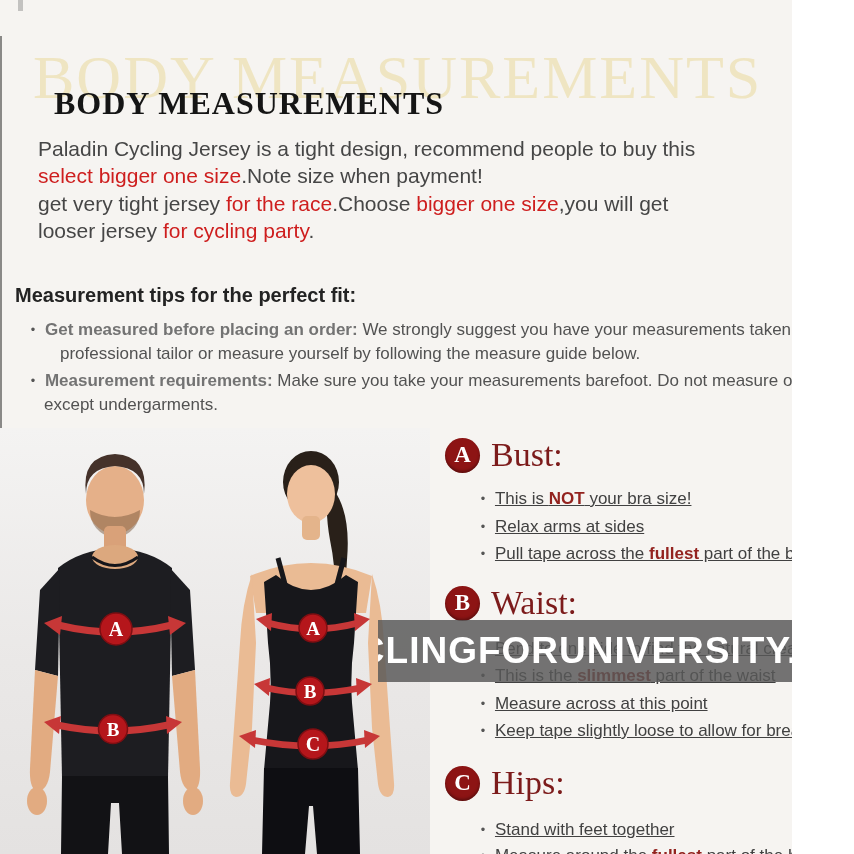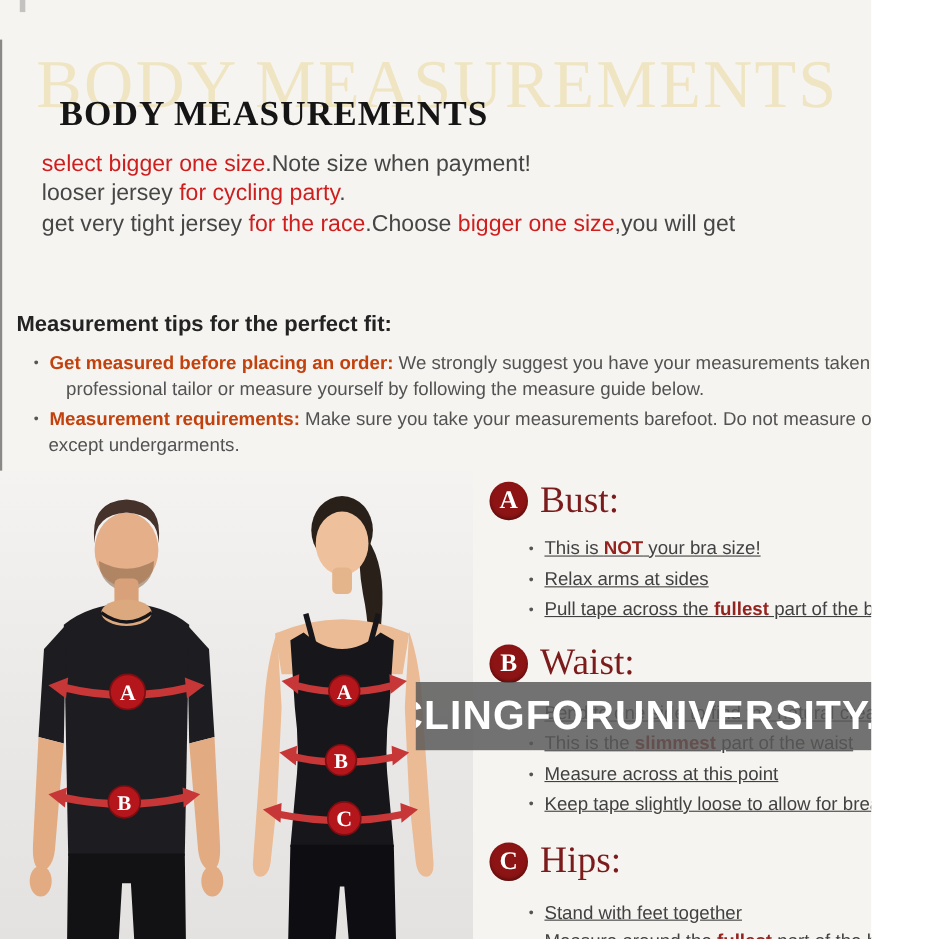--- a/index.html
+++ b/index.html
@@ -24,21 +24,21 @@
     position:absolute; left:38px; top:135px;
     font-size:21px; line-height:27.4px; color:#464646;
     white-space:nowrap;
   }
   .red { color:#ce1e1e; }
   .tips-title {
     position:absolute; left:15px; top:284px;
     font-size:20px; font-weight:700; color:#232323; white-space:nowrap;
   }
   .tline { position:absolute; font-size:17px; color:#525252; white-space:nowrap; }
-  .tline .lead { font-weight:700; color:#c2410c; }
+  .tline .lead { font-weight:700; color:#737373; }
   .dot { display:inline-block; margin-right:9px; color:#555; transform:scale(.75); }
   .sec-head { position:absolute; display:flex; align-items:center; gap:11px; }
   .sec-badge {
     width:35px; height:35px; border-radius:50%;
     background:#8d1414; color:#ffffff;
     font-family:"Liberation Serif", serif; font-weight:700; font-size:23px;
     display:flex; align-items:center; justify-content:center;
     box-shadow:inset 0 -2px 3px rgba(0,0,0,.35);
   }
   .sec-title {
@@ -70,23 +70,24 @@
 
 <div class="page">
 
   <div class="corner-tick"></div>
   <div class="left-line"></div>
 
   <div class="ghost-title">BODY MEASUREMENTS</div>
   <div class="main-title">BODY MEASUREMENTS</div>
 
   <div class="intro">
+    <div><span>Paladin Cycling Jersey is a tight design, recommend people to buy this</span></div>
     <div><span class="red">select bigger one size</span><span>.Note size when payment!</span></div>
+    <div><span>get very tight jersey </span><span class="red">for the race</span><span>.Choose </span><span class="red">bigger one size</span><span>,you will get</span></div>
     <div><span>looser jersey </span><span class="red">for cycling party</span><span>.</span></div>
-    <div><span>get very tight jersey </span><span class="red">for the race</span><span>.Choose </span><span class="red">bigger one size</span><span>,you will get</span></div>
   </div>
 
   <div class="tips-title">Measurement tips for the perfect fit:</div>
 
   <div class="tline" style="left:30px; top:320px;"><span class="dot">•</span><span class="lead">Get measured before placing an order:</span><span> We strongly suggest you have your measurements taken first by a</span></div>
   <div class="tline" style="left:60px; top:344px;"><span>professional tailor or measure yourself by following the measure guide below.</span></div>
   <div class="tline" style="left:30px; top:371px;"><span class="dot">•</span><span class="lead">Measurement requirements:</span><span> Make sure you take your measurements barefoot. Do not measure over clothes</span></div>
   <div class="tline" style="left:44px; top:395px;"><span>except undergarments.</span></div>
 
   <div class="figure-panel">

